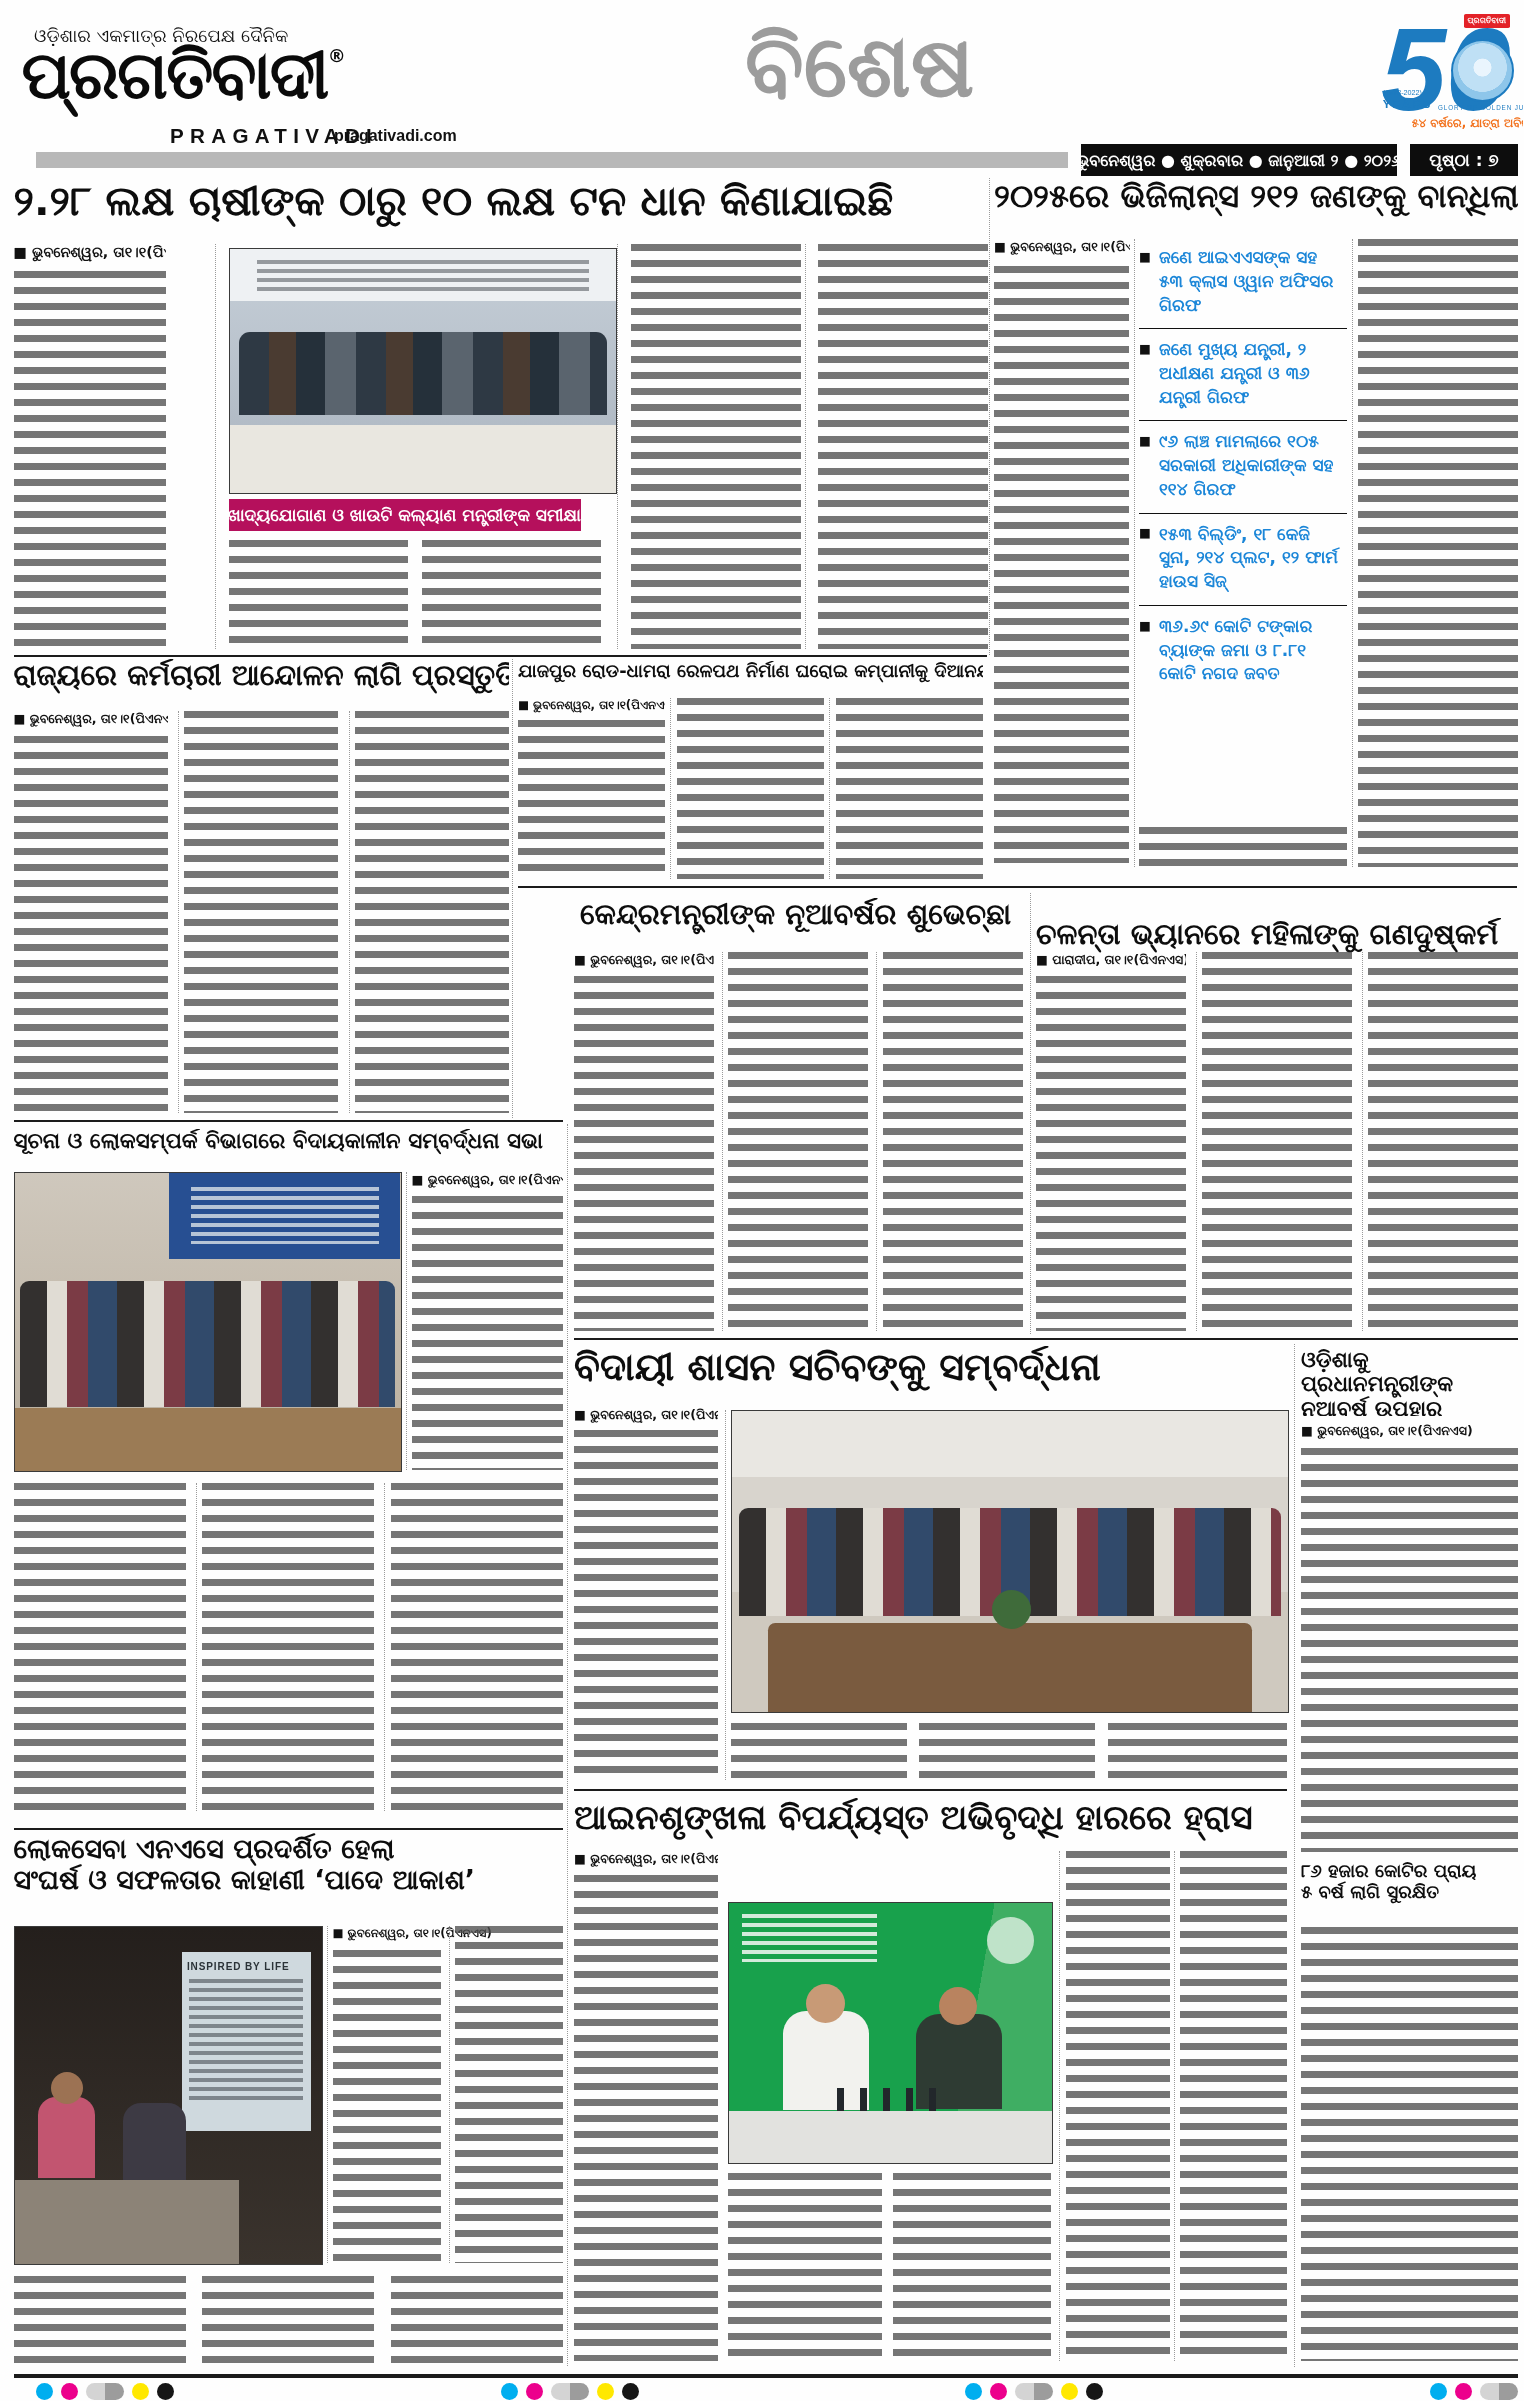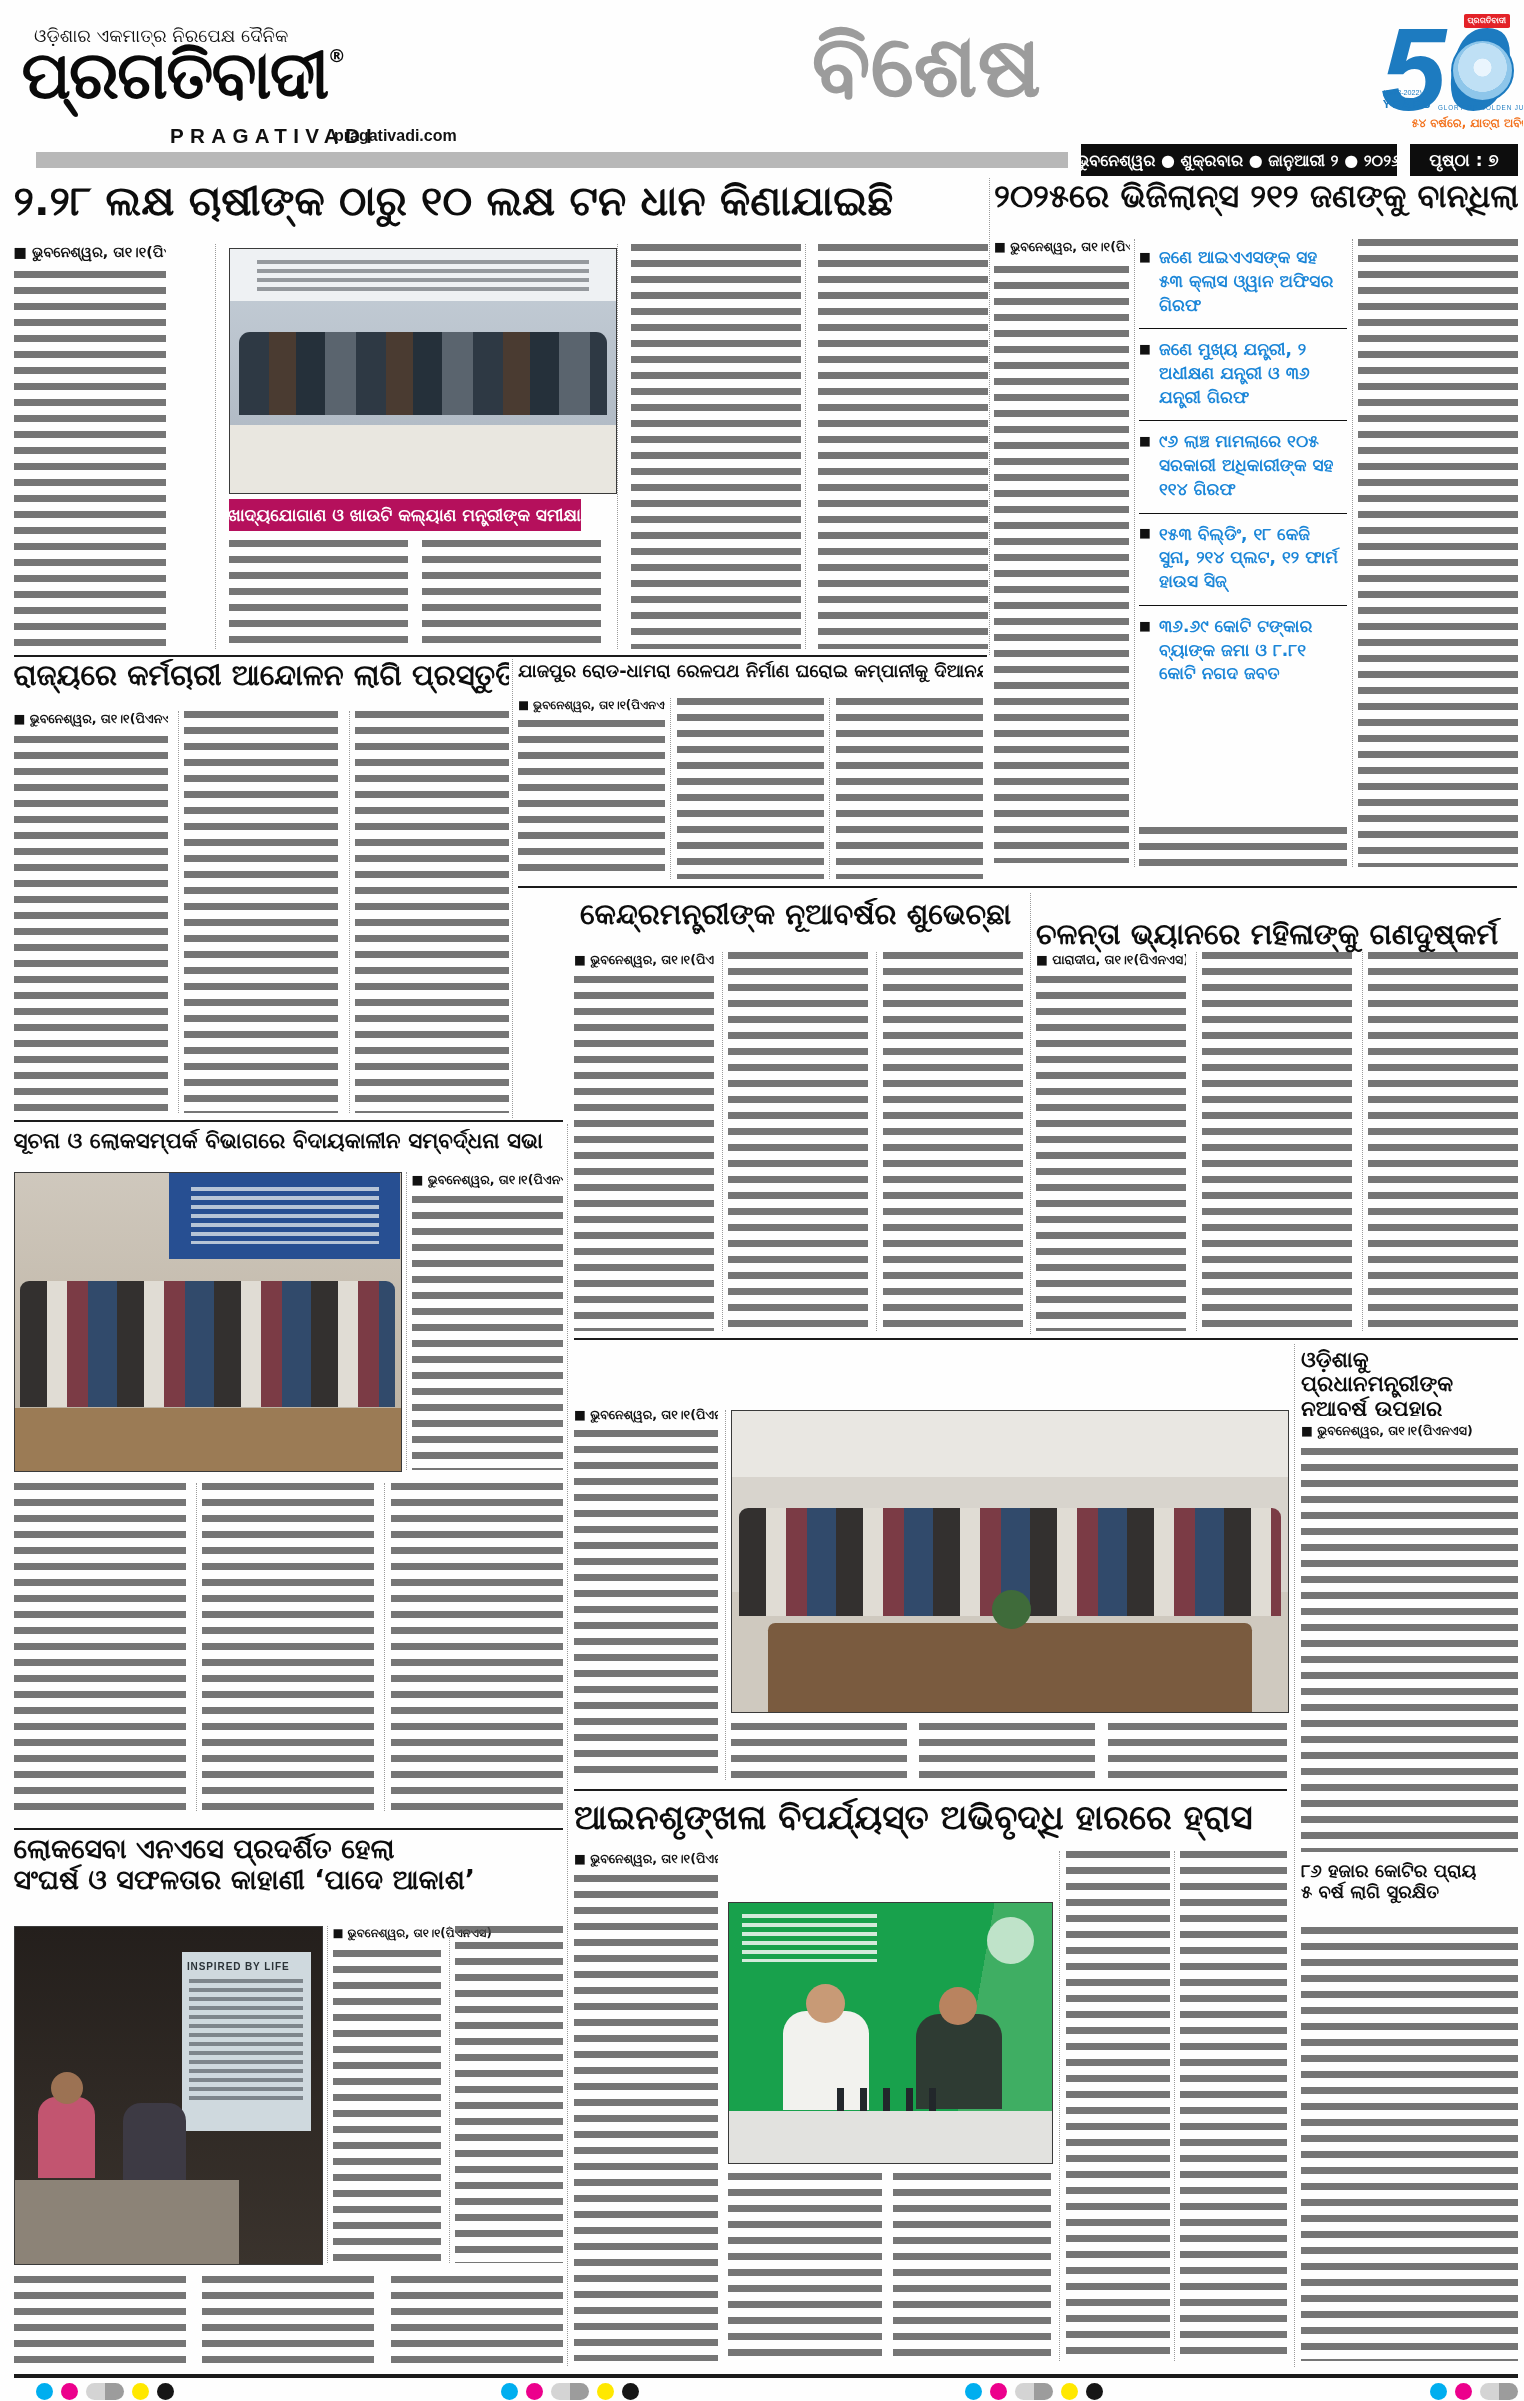--- a/index.html
+++ b/index.html
@@ -70,21 +70,21 @@
 <div class="page">
 
   <div class="abs" style="left:0;top:0;width:1525px;height:176px;">
     <div class="abs tagline" style="left:34px;top:25px;width:431px;height:23px;overflow:hidden;white-space:nowrap;">ଓଡ଼ିଶାର ଏକମାତ୍ର ନିରପେକ୍ଷ ଦୈନିକ</div>
     <div class="abs logo-main" style="left:21.5px;top:43px;width:422px;height:83px;">
       <span>ପ୍ରଗତିବାଦୀ</span><span class="logo-reg">®</span>
     </div>
     <div class="abs logo-latin" style="left:170px;top:124px;width:215px;height:23px;">PRAGATIVADI</div>
     <div class="abs logo-web" style="left:334px;top:127px;width:170px;height:20px;">pragativadi.com</div>
 
-    <div class="abs section-title" style="left:745px;top:16px;width:296px;height:111px;text-align:right;">ବିଶେଷ</div>
+    <div class="abs section-title" style="left:745px;top:16px;width:296px;height:111px;text-align:left;">ବିଶେଷ</div>
 
     <div class="abs" style="left:1381px;top:7.2px;width:142px;height:136px;">
       <div class="abs anniv-50" style="left:0;top:3.6px;">50</div>
       <div class="abs anniv-emblem" style="left:70px;top:32px;"></div>
       <div class="abs anniv-mini" style="left:83px;top:7.2px;">ପ୍ରଗତିବାଦୀ</div>
       <div class="abs anniv-range" style="left:1.8px;top:81px;">(1973-2022)</div>
       <div class="abs anniv-years" style="left:1.8px;top:90px;">YEARS</div>
       <div class="abs anniv-ring" style="left:57px;top:97px;">GLORY OF GOLDEN JUBILEE</div>
       <div class="abs anniv-slogan" style="left:30.5px;top:109px;width:111px;">୫୪ ବର୍ଷରେ, ଯାତ୍ରା ଅବିରତ</div>
     </div>
@@ -187,20 +187,21 @@
     <div class="abs sim" style="left:398px;top:72px;width:151px;height:274px;"></div>
     <div class="abs sim" style="left:0;top:359px;width:172px;height:328px;"></div>
     <div class="abs sim" style="left:188px;top:359px;width:172px;height:328px;"></div>
     <div class="abs sim" style="left:377px;top:359px;width:172px;height:328px;"></div>
     <div class="abs vdot" style="left:392px;top:48px;height:298px;"></div>
     <div class="abs vdot" style="left:182px;top:359px;height:328px;"></div>
     <div class="abs vdot" style="left:370px;top:359px;height:328px;"></div>
   </div>
 
   <div class="abs" style="left:574px;top:1344px;width:713px;height:440px;">
+    <div class="abs hl" style="left:0;top:1.8px;width:713px;height:50px;font-size:38px;">ବିଦାୟୀ ଶାସନ ସଚିବଙ୍କୁ ସମ୍ବର୍ଦ୍ଧନା</div>
     <div class="abs byline" style="left:0;top:63px;width:144px;height:20px;font-size:12.6px;">■ ଭୁବନେଶ୍ୱର, ତା୧।୧(ପିଏନଏସ)</div>
     <div class="abs sim" style="left:0;top:86px;width:144px;height:350px;"></div>
     <div class="abs photo" style="left:157px;top:66px;width:556px;height:301px;background:linear-gradient(#e9e7e2 0 22%,#d8d4cd 22% 60%,#cfc9bf 60% 100%);">
       <div class="ph-part figrow2" style="left:7.2px;top:97px;width:542px;height:108px;"></div>
       <div class="ph-part" style="left:36px;top:212px;width:484px;height:90px;background:#7a5b3f;border-radius:7.2px 7.2px 0 0;"></div>
       <div class="ph-part" style="left:260px;top:179px;width:39px;height:39px;border-radius:50%;background:#3f6b3a;"></div>
     </div>
     <div class="abs sim" style="left:157px;top:379px;width:176px;height:57px;"></div>
     <div class="abs sim" style="left:345px;top:379px;width:176px;height:57px;"></div>
     <div class="abs sim" style="left:534px;top:379px;width:179px;height:57px;"></div>

